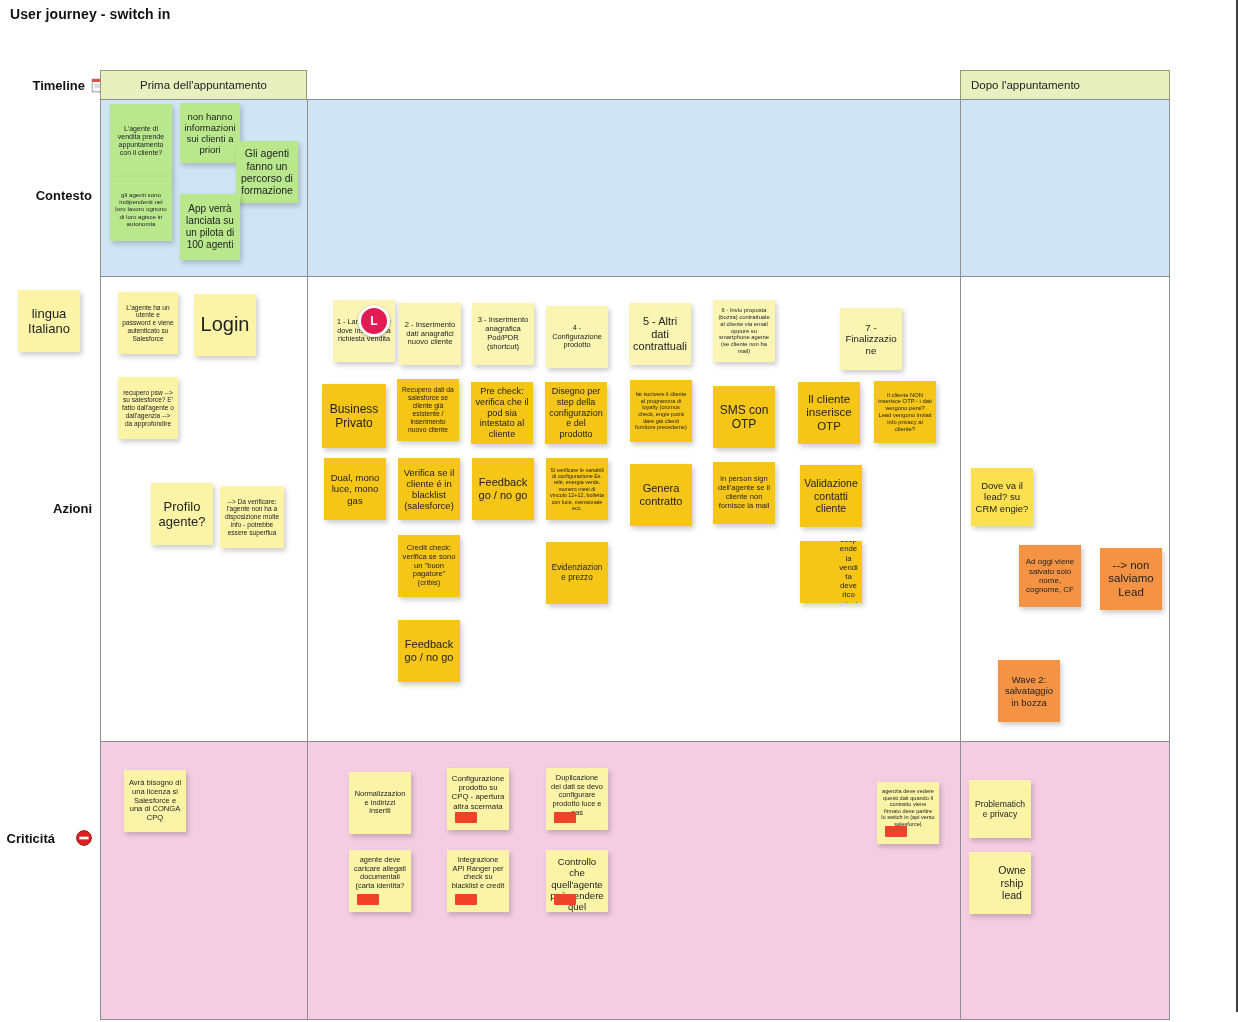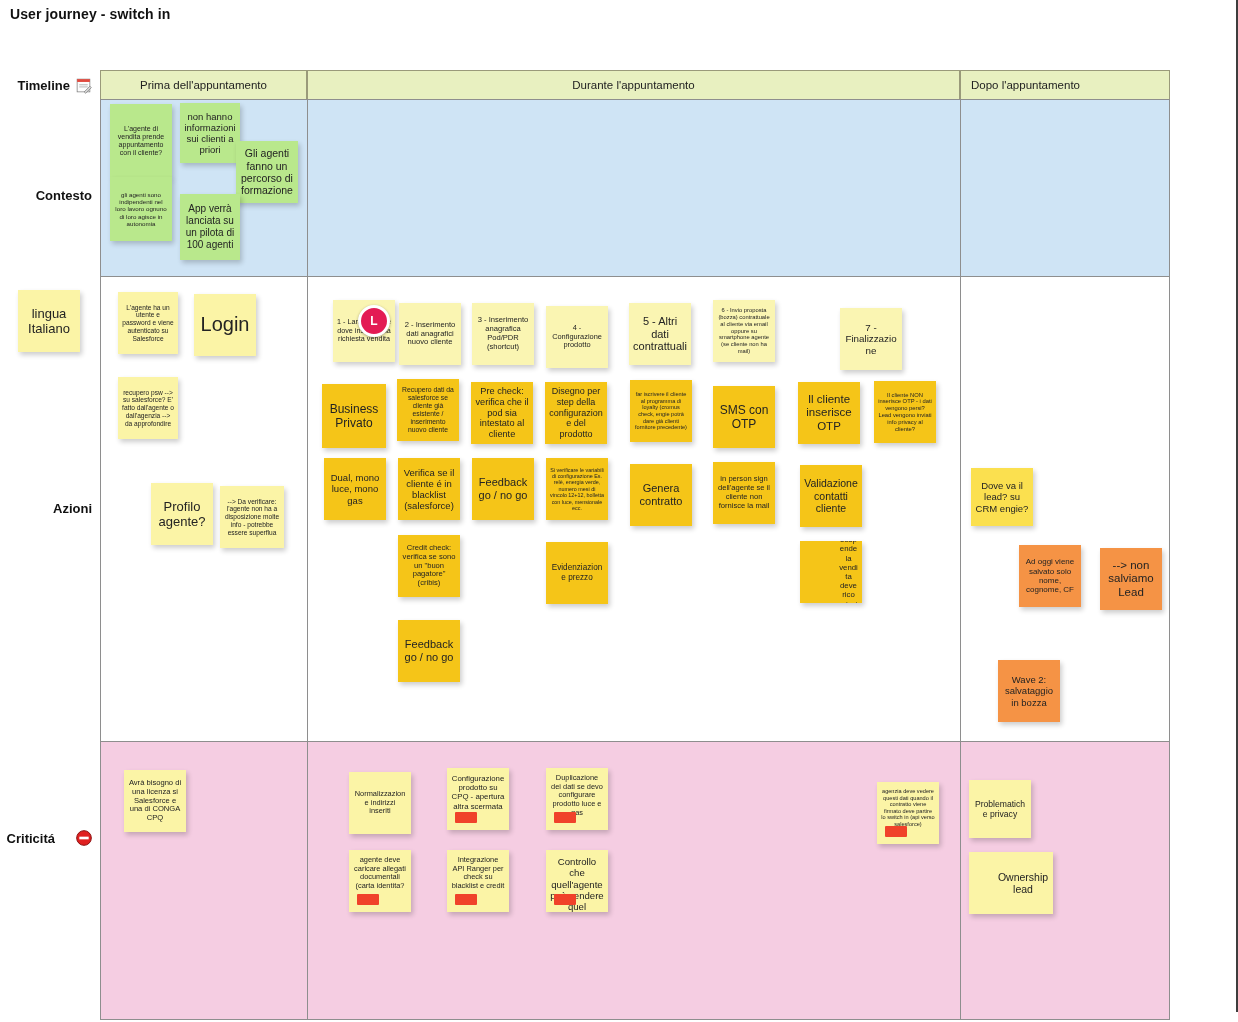--- a/index.html
+++ b/index.html
@@ -96,21 +96,21 @@
 </style>
 </head>
 <body>
 
 <div class="board">
 
   <div class="page-title">User journey - switch in</div>
 
   <div class="edge-rule"></div>
 
-  <div class="row-label" style="top:70px;height:30px;">
+  <div class="row-label" style="top:70px;height:30px;margin-left:15px;">
     <span>Timeline</span>
     <span class="label-icon">
       <svg width="17" height="17" viewBox="0 0 24 24">
         <rect x="3" y="3" width="18" height="18" fill="#fdfdfd" stroke="#777" stroke-width="1"></rect>
         <rect x="3" y="3" width="18" height="4" fill="#e04a3f"></rect>
         <line x1="6" y1="11" x2="18" y2="11" stroke="#999" stroke-width="1"></line>
         <line x1="6" y1="14" x2="18" y2="14" stroke="#999" stroke-width="1"></line>
         <path d="M13 21 L21 13 L23 15 L15 23 Z" fill="#d9d9d9" stroke="#777" stroke-width="1"></path>
       </svg>
     </span>
@@ -129,23 +129,20 @@
         <rect x="5" y="10" width="14" height="4" fill="#ffffff"></rect>
       </svg>
     </span>
   </div>
 
   <div class="grid">
 
     <div class="hdr" style="left:0;width:207px;">
       <span>Prima dell'appuntamento</span>
     </div>
-    <div class="hdr" style="left:207px;width:653px;">
-      <span>Durante l'appuntamento</span>
-    </div>
     <div class="hdr left-al" style="left:860px;width:210px;">
       <span>Dopo l'appuntamento</span>
     </div>
 
     <div class="band band-contesto" style="left:0;top:29px;width:1070px;height:178px;"></div>
 
     <div class="band band-azioni" style="left:0;top:207px;width:1070px;height:464px;border-top:none;border-bottom:none;"></div>
 
     <div class="band band-criticita" style="left:0;top:671px;width:1070px;height:279px;"></div>
 
@@ -305,21 +302,21 @@
         <span class="txt">Integrazione API Ranger per check su blacklist e credit</span>
         <span class="tag-chip"></span>
       </div>
       <div class="note n-yellow top" style="left: 546px; top: 850px; width: 62px; height: 62px; font-size: 9.6px; padding-top: 6px;">
         <span class="txt">Controllo che quell'agente può vendere quel prodotto</span>
         <span class="tag-chip"></span>
       </div>
       <div class="note n-yellow" style="left: 969px; top: 780px; width: 62px; height: 58px; font-size: 8.6px;">
         <span class="txt">Problematiche privacy</span>
       </div>
-      <div class="note n-yellow" style="left: 969px; top: 852px; width: 84px; height: 62px; font-size: 10.5px; padding-left: 28px;">
+      <div class="note n-yellow" style="left: 969px; top: 852px; width: 62px; height: 62px; font-size: 10.5px; padding-left: 28px;">
         <span class="txt">Ownership lead</span>
       </div>
       <div class="badge-L" style="left: 358px; top: 305px;">
         <span>L</span>
       </div>
     </div>
 
 </div>
 
 </body></html>

